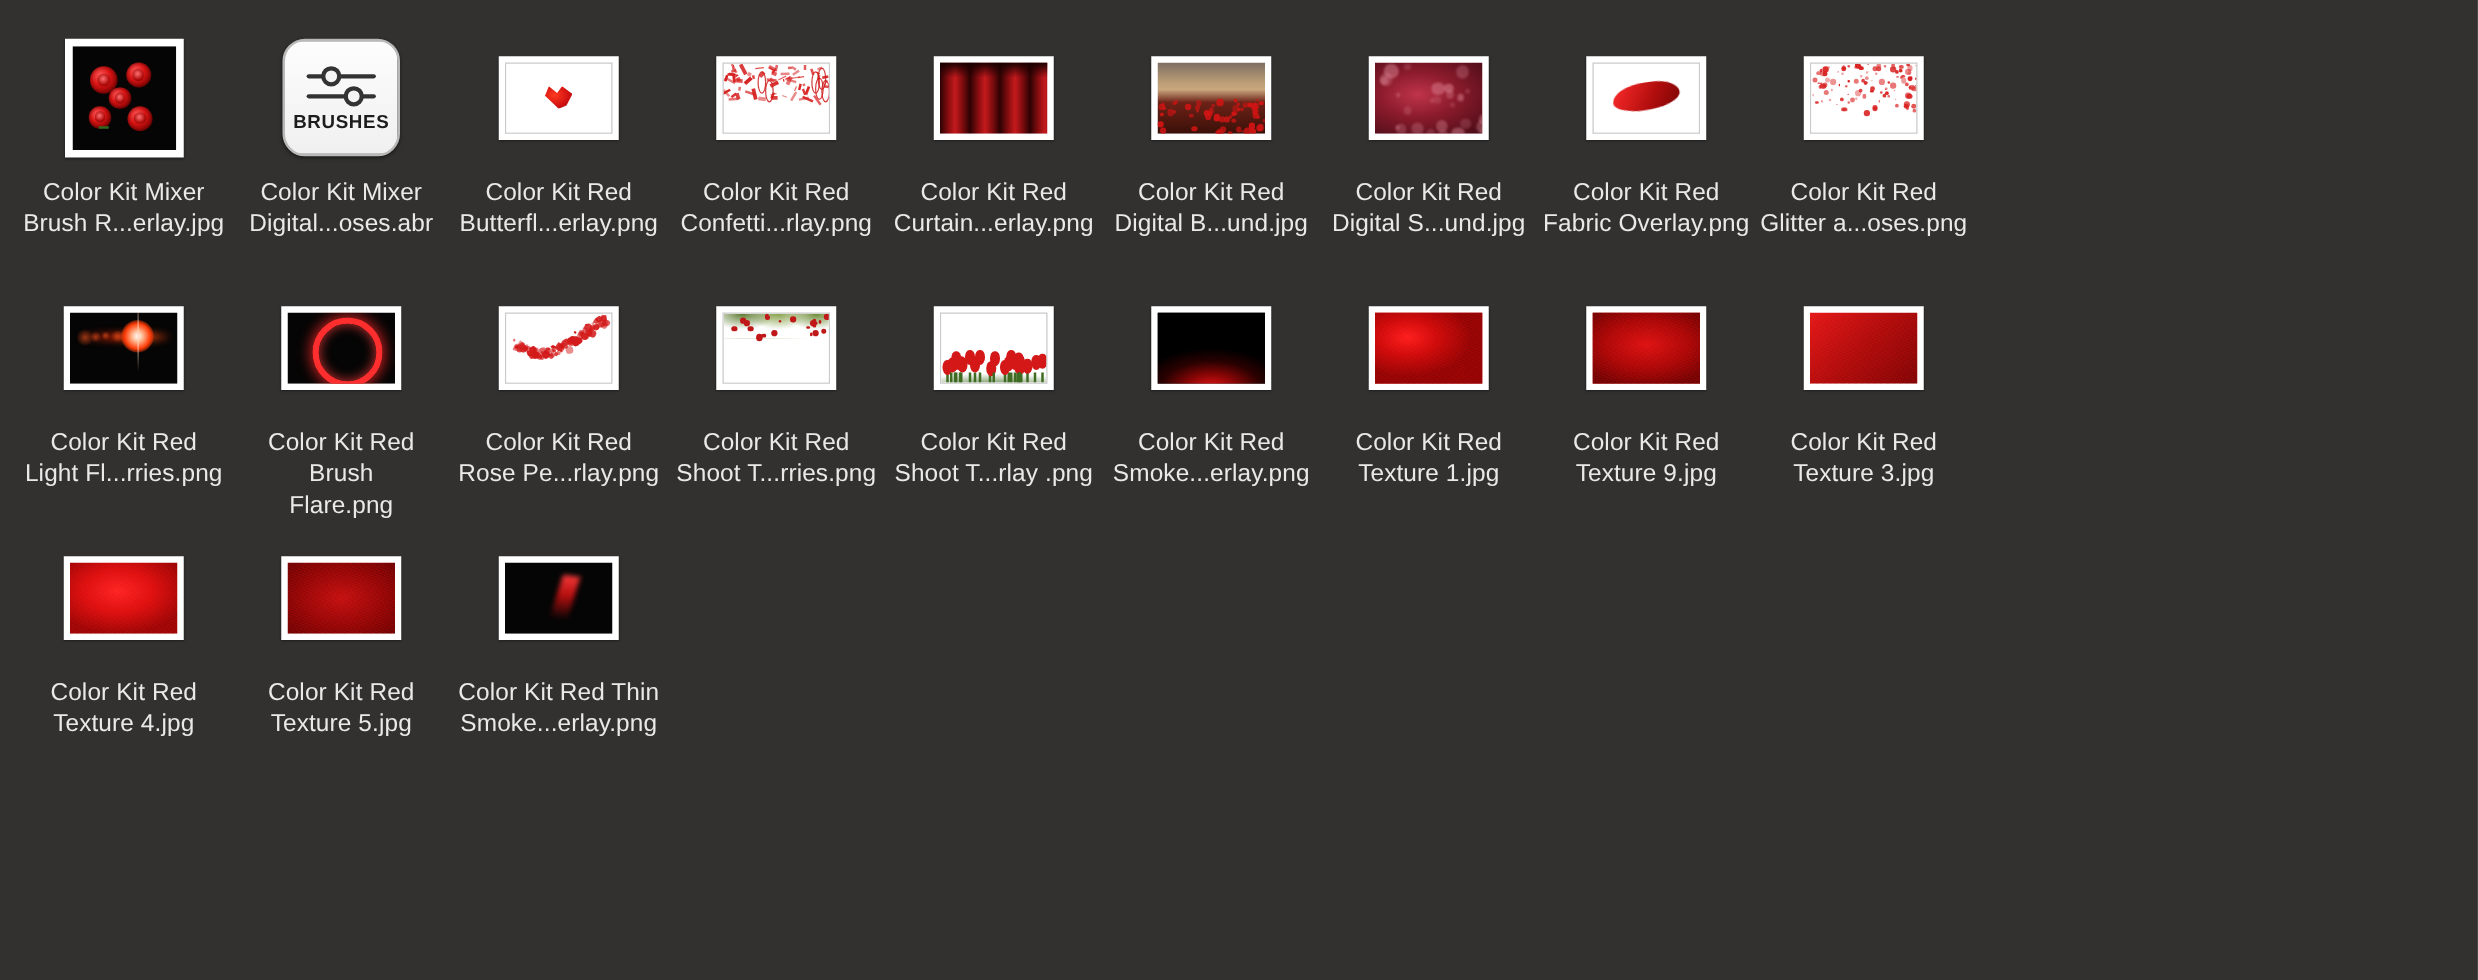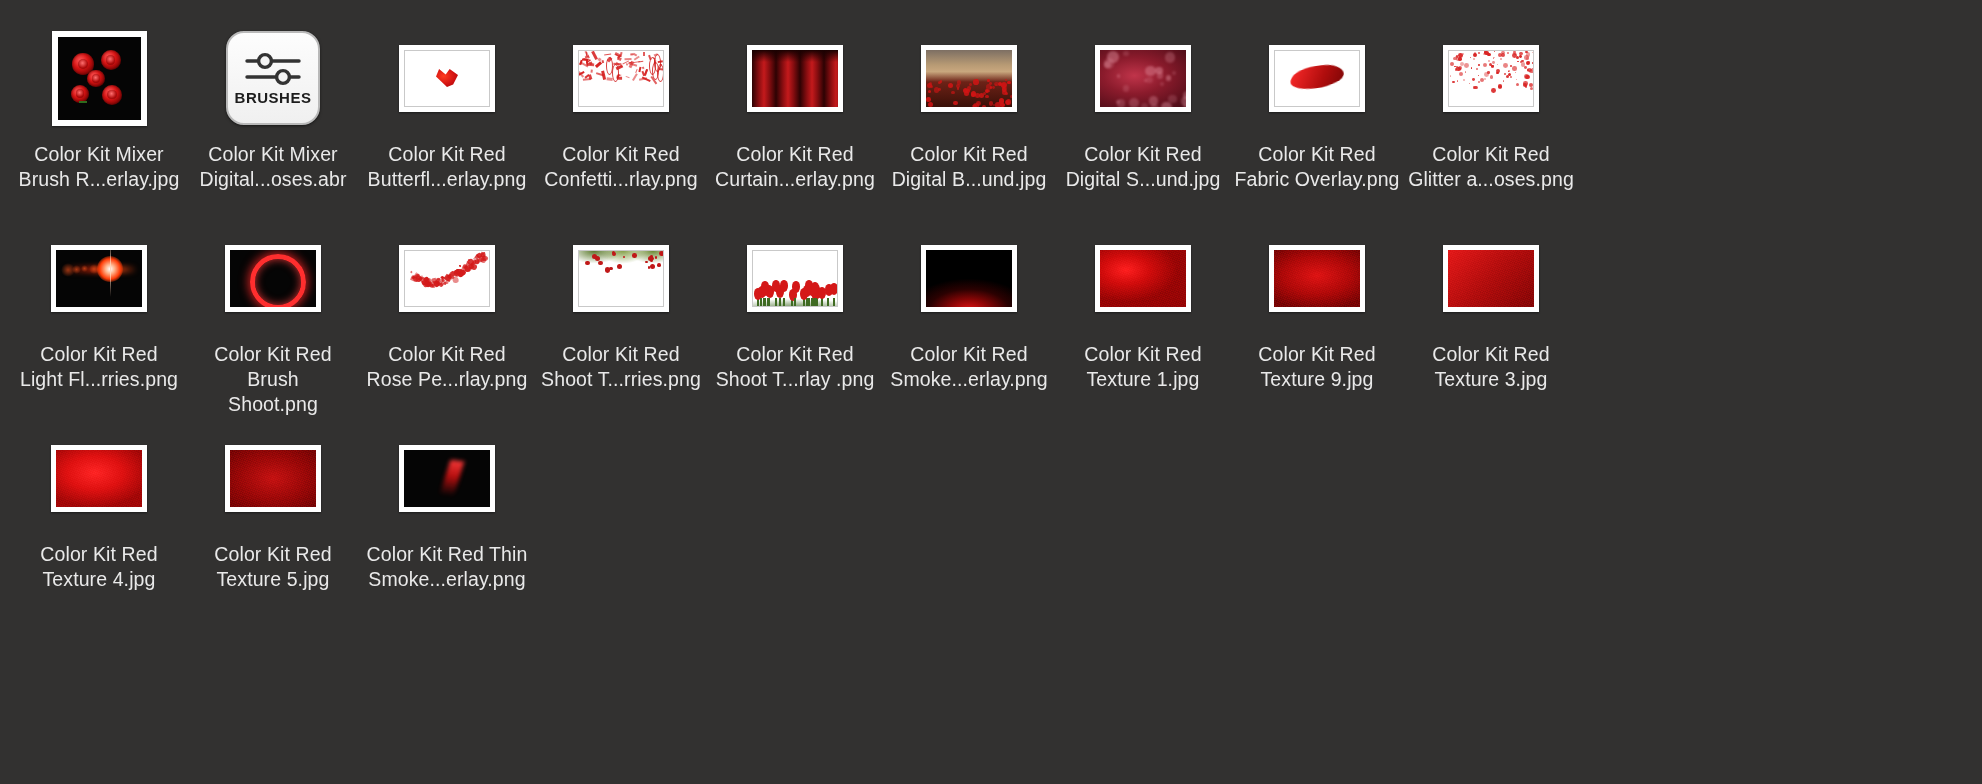--- a/index.html
+++ b/index.html
@@ -643,21 +643,21 @@
     </div>
     <div class="file-cell">
       <div class="thumb-wrap">
         <div class="thumb thumb-land">
           <div class="thumb-inner">
             <div class="art bg-black"></div>
             <div class="ring"></div>
           </div>
         </div>
       </div>
-      <div class="file-label"><span>Color Kit Red Brush</span><br><span>Shoot.png</span></div>
+      <div class="file-label"><span>Color Kit Red Brush</span><br><span>Flare.png</span></div>
     </div>
     <div class="file-cell">
       <div class="thumb-wrap">
         <div class="thumb thumb-land thumb-white">
           <div class="thumb-inner">
             <div class="art bg-white"></div>
             <div class="petal" style="left:6%;top:37.06381722924302%;width:2.2978566529492457px;height:2.2978566529492457px;transform:rotate(144.4506172839506deg);opacity:0.612644675925926;"></div>
             <div class="petal" style="left:6.977777777777778%;top:43.68891736366351%;width:5.742781207133059px;height:5.742781207133059px;transform:rotate(20.39814814814815deg);opacity:0.5759308556241427;"></div>
             <div class="petal" style="left:7.955555555555556%;top:46.60553134944014%;width:2.603343621399177px;height:2.603343621399177px;transform:rotate(24.493827160493826deg);opacity:0.9239906978737997;"></div>
             <div class="petal" style="left:8.933333333333334%;top:47.71296412074844%;width:5.274605624142661px;height:5.274605624142661px;transform:rotate(87.84876543209876deg);opacity:0.7537377829218108;"></div>

